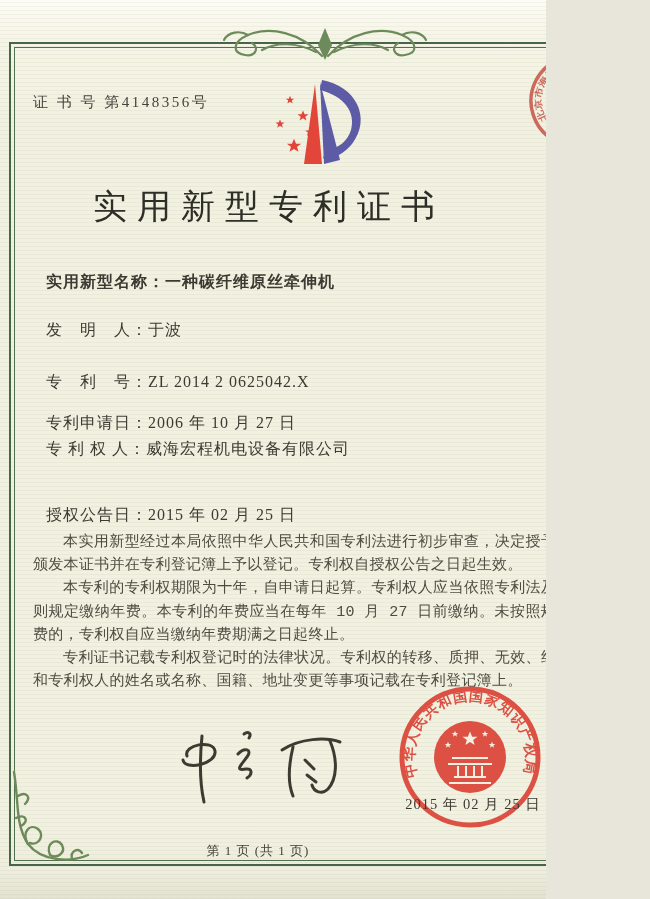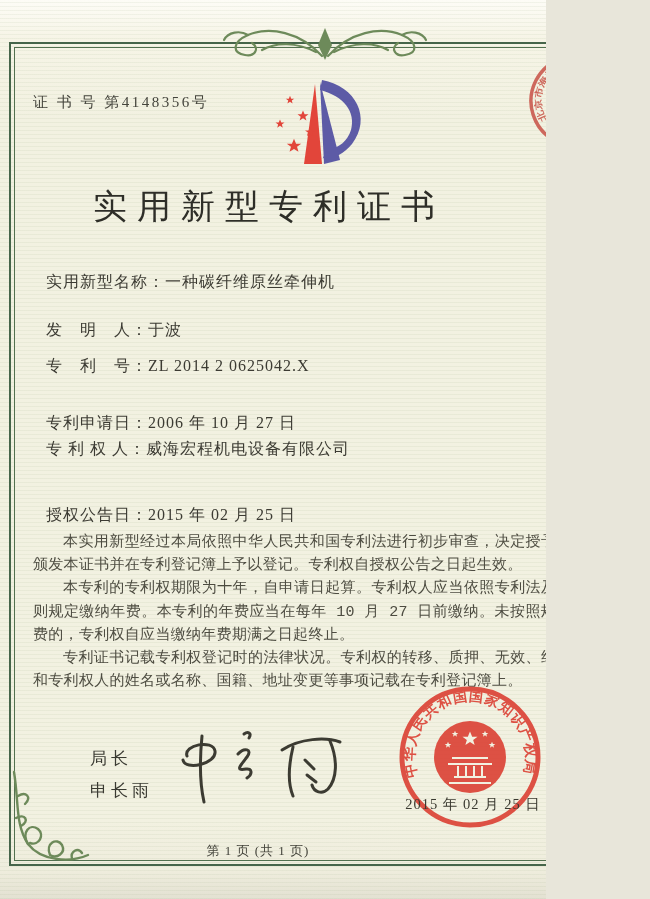--- a/index.html
+++ b/index.html
@@ -88,49 +88,45 @@
       <use href="#star" transform="translate(30,26) scale(0.42)"></use>
       <use href="#star" transform="translate(43,42) scale(0.55)"></use>
       <use href="#star" transform="translate(20,50) scale(0.45)"></use>
       <use href="#star" transform="translate(50,58) scale(0.50)"></use>
       <use href="#star" transform="translate(34,72) scale(0.72)"></use>
     </g>
   </svg>
 
   <div class="title">实用新型专利证书</div>
 
-  <div class="field" style="top:272px;">
+  <div class="field" style="top:272px;font-weight:bold;">
     <span class="lab">实用新型名称：</span><span>一种碳纤维原丝牵伸机</span>
   </div>
   <div class="field" style="top:320px;">
     <span class="lab">发　明　人：</span><span>于波</span>
   </div>
-  <div class="field" style="top:356px;">
+  <div class="field" style="top:372px;">
     <span class="lab">专　利　号：</span><span>ZL 2014 2 0625042.X</span>
   </div>
   <div class="field" style="top:413px;">
     <span class="lab">专利申请日：</span><span>2006 年 10 月 27 日</span>
   </div>
   <div class="field" style="top:439px;">
     <span class="lab">专 利 权 人：</span><span>威海宏程机电设备有限公司</span>
   </div>
   <div class="field" style="top:505px;text-align:right;">
     <span class="lab">授权公告日：</span><span>2015 年 02 月 25 日</span>
   </div>
 
   <div class="body-text">
     <p>本实用新型经过本局依照中华人民共和国专利法进行初步审查，决定授予专利权，颁发本证书并在专利登记簿上予以登记。专利权自授权公告之日起生效。</p>
     <p>本专利的专利权期限为十年，自申请日起算。专利权人应当依照专利法及其实施细则规定缴纳年费。本专利的年费应当在每年 10 月 27 日前缴纳。未按照规定缴纳年费的，专利权自应当缴纳年费期满之日起终止。</p>
     <p>专利证书记载专利权登记时的法律状况。专利权的转移、质押、无效、终止、恢复和专利权人的姓名或名称、国籍、地址变更等事项记载在专利登记簿上。</p>
   </div>
 
-  <div class="signer">
-    <div>局长</div>
-    <div>申长雨</div>
-  </div>
 
   <svg class="sig-svg" width="200" height="88" viewBox="0 0 200 88">
     <g stroke="#3c3b32" stroke-width="3" fill="none" stroke-linecap="round">
       <path d="M30,10 C28,30 27,54 32,76"></path>
       <path d="M15,30 C11,19 41,13 43,25 C45,38 13,45 11,34"></path>
       <path d="M72,8 C76,5 80,7 77,12"></path>
       <path d="M66,28 C72,21 81,23 75,31 C68,40 63,45 74,43 C80,42 81,48 75,52"></path>
       <path d="M110,24 C128,12 154,11 168,16"></path>
       <path d="M121,21 C116,42 116,58 121,70"></path>
       <path d="M158,15 C166,34 165,53 156,63 C150,69 142,66 140,59"></path>

